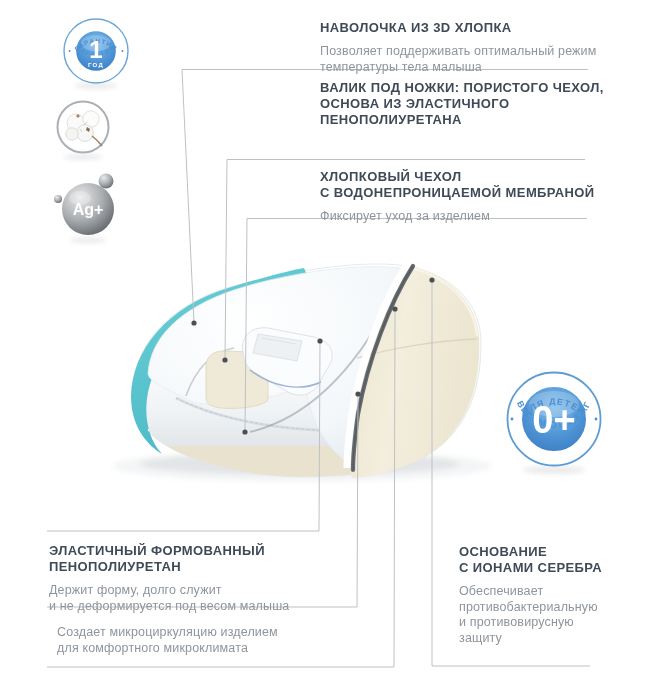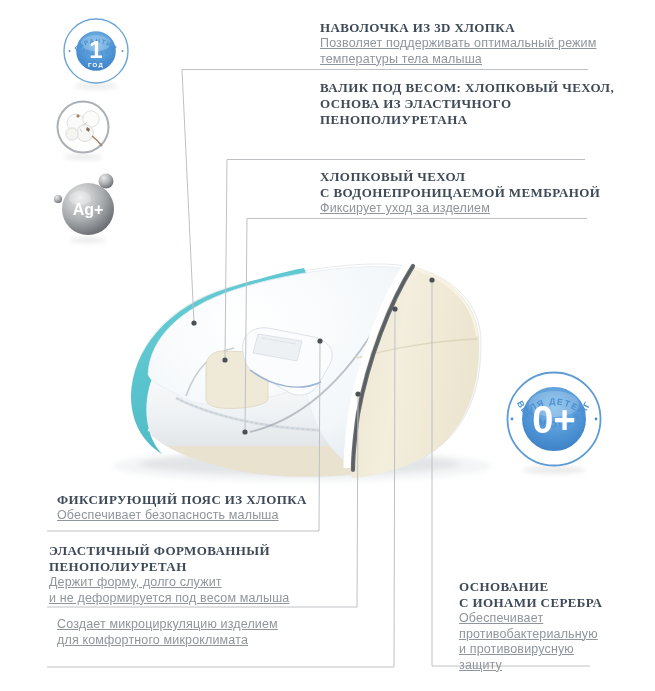--- a/index.html
+++ b/index.html
@@ -6,25 +6,25 @@
   .canvas{
     position:relative;width:655px;height:691px;background:#ffffff;overflow:hidden;
     font-family:"Liberation Sans", sans-serif;
   }
   .stage{position:absolute;left:0;top:0;width:655px;height:691px;}
   .stage text{font-family:"Liberation Sans", sans-serif;}
   .feature{position:absolute;max-width:340px;}
   .feature.narrow{max-width:200px;}
   .ftitle{
     font-size:13px;line-height:16px;font-weight:bold;color:#3e4a57;
-    letter-spacing:.4px;white-space:pre-line;font-family:Liberation Serif, serif;
+    letter-spacing:.4px;white-space:pre-line;
   }
   .fdesc{
     font-size:12.5px;line-height:15.5px;color:#8e959c;letter-spacing:.15px;
-    margin-top:0;white-space:pre-line;text-decoration:underline;
+    margin-top:8px;white-space:pre-line;
   }
 </style>
 </head>
 <body>
 
 <div class="canvas">
 
   <svg class="stage" viewBox="0 0 655 691">
     <defs>
       <filter id="blur1" x="-50%" y="-50%" width="200%" height="200%">
@@ -218,45 +218,41 @@
       <text x="554" y="433" text-anchor="middle" font-size="38" font-weight="bold" fill="#ffffff">0+</text>
     </g>
   </svg>
 
   <div class="feature" style="left:320px;top:20px">
     <div class="ftitle">НАВОЛОЧКА ИЗ 3D ХЛОПКА</div>
     <div class="fdesc">Позволяет поддерживать оптимальный режим
 температуры тела малыша</div>
   </div>
   <div class="feature" style="left:320px;top:80px">
-    <div class="ftitle">ВАЛИК ПОД ВЕСОМ: ХЛОПКОВЫЙ ЧЕХОЛ,
+    <div class="ftitle">ВАЛИК ПОД НОЖКИ: ПОРИСТОГО ЧЕХОЛ,
 ОСНОВА ИЗ ЭЛАСТИЧНОГО
 ПЕНОПОЛИУРЕТАНА</div>
   </div>
   <div class="feature" style="left:320px;top:169px">
     <div class="ftitle">ХЛОПКОВЫЙ ЧЕХОЛ
 С ВОДОНЕПРОНИЦАЕМОЙ МЕМБРАНОЙ</div>
     <div class="fdesc">Фиксирует уход за изделием</div>
   </div>
 
-  <div class="feature" style="left:57px;top:492px">
-    <div class="ftitle">ФИКСИРУЮЩИЙ ПОЯС ИЗ ХЛОПКА</div>
-    <div class="fdesc">Обеспечивает безопасность малыша</div>
-  </div>
   <div class="feature" style="left:49px;top:543px">
     <div class="ftitle">ЭЛАСТИЧНЫЙ ФОРМОВАННЫЙ
 ПЕНОПОЛИУРЕТАН</div>
     <div class="fdesc">Держит форму, долго служит
 и не деформируется под весом малыша</div>
   </div>
   <div class="feature" style="left:57px;top:617px">
     <div class="fdesc">Создает микроциркуляцию изделием
 для комфортного микроклимата</div>
   </div>
-  <div class="feature narrow" style="left:459px;top:579px">
+  <div class="feature narrow" style="left:459px;top:544px">
     <div class="ftitle">ОСНОВАНИЕ
 С ИОНАМИ СЕРЕБРА</div>
     <div class="fdesc">Обеспечивает
 противобактериальную
 и противовирусную
 защиту</div>
   </div>
 
 </div>
 

